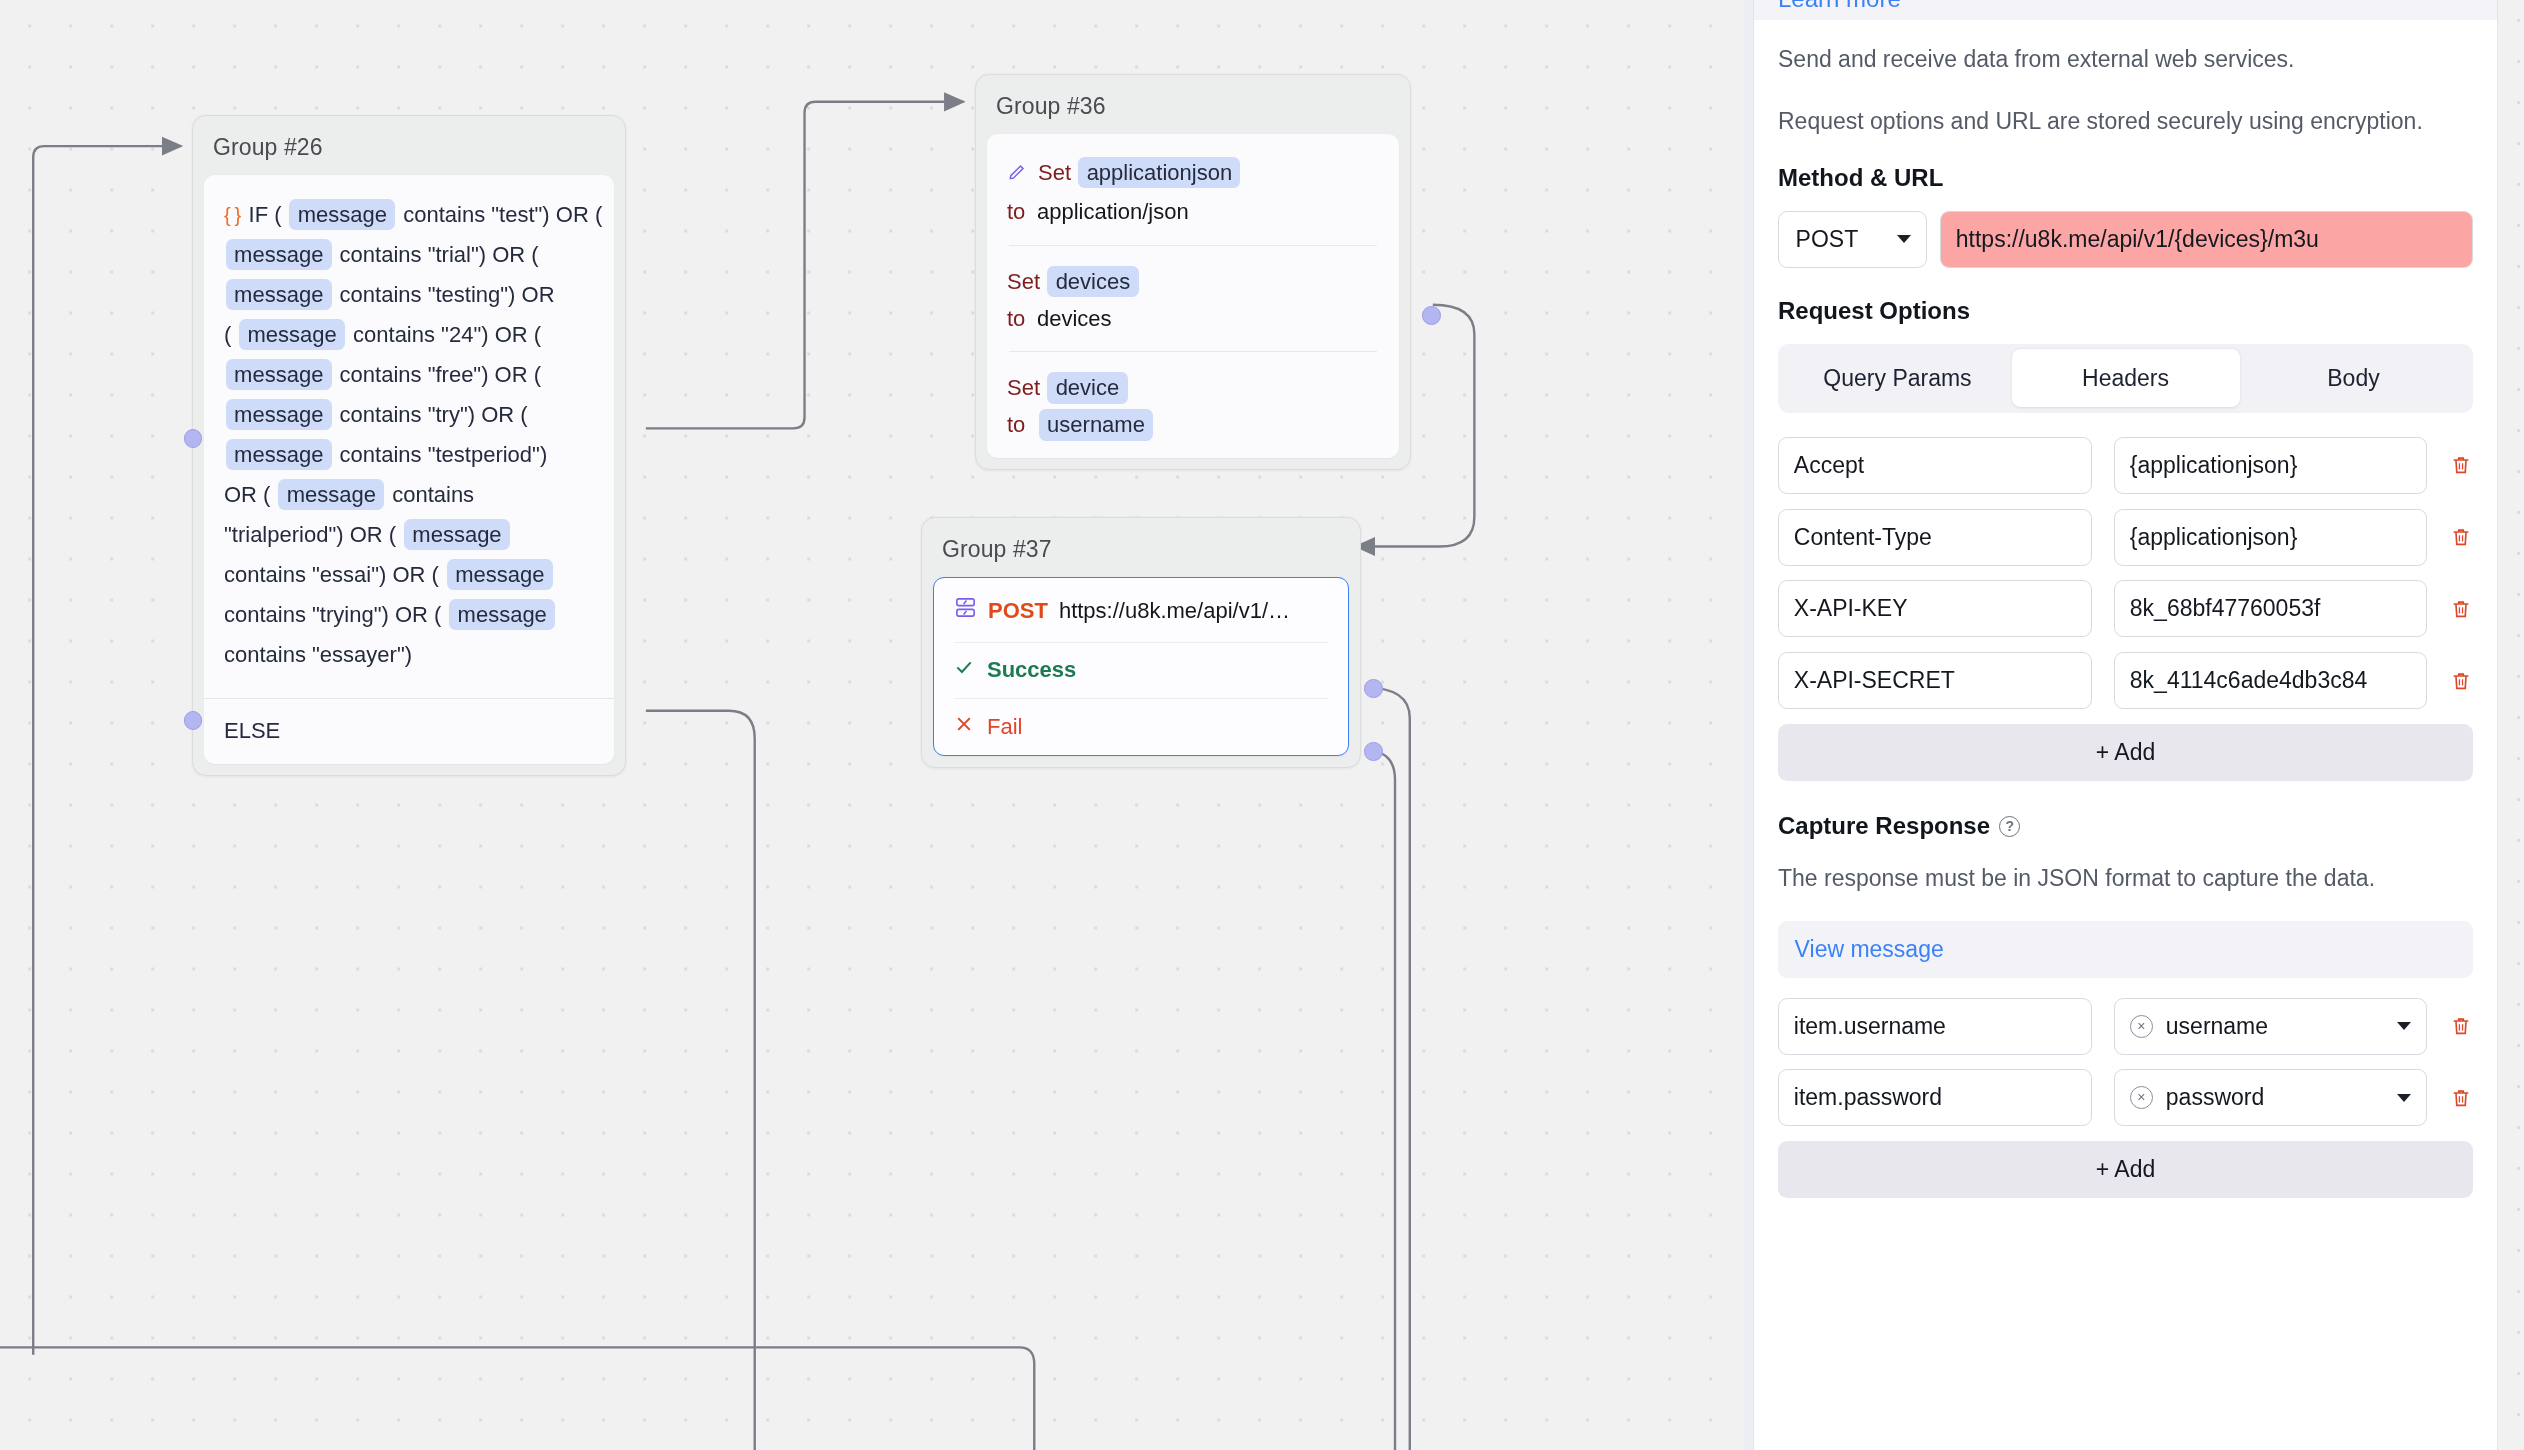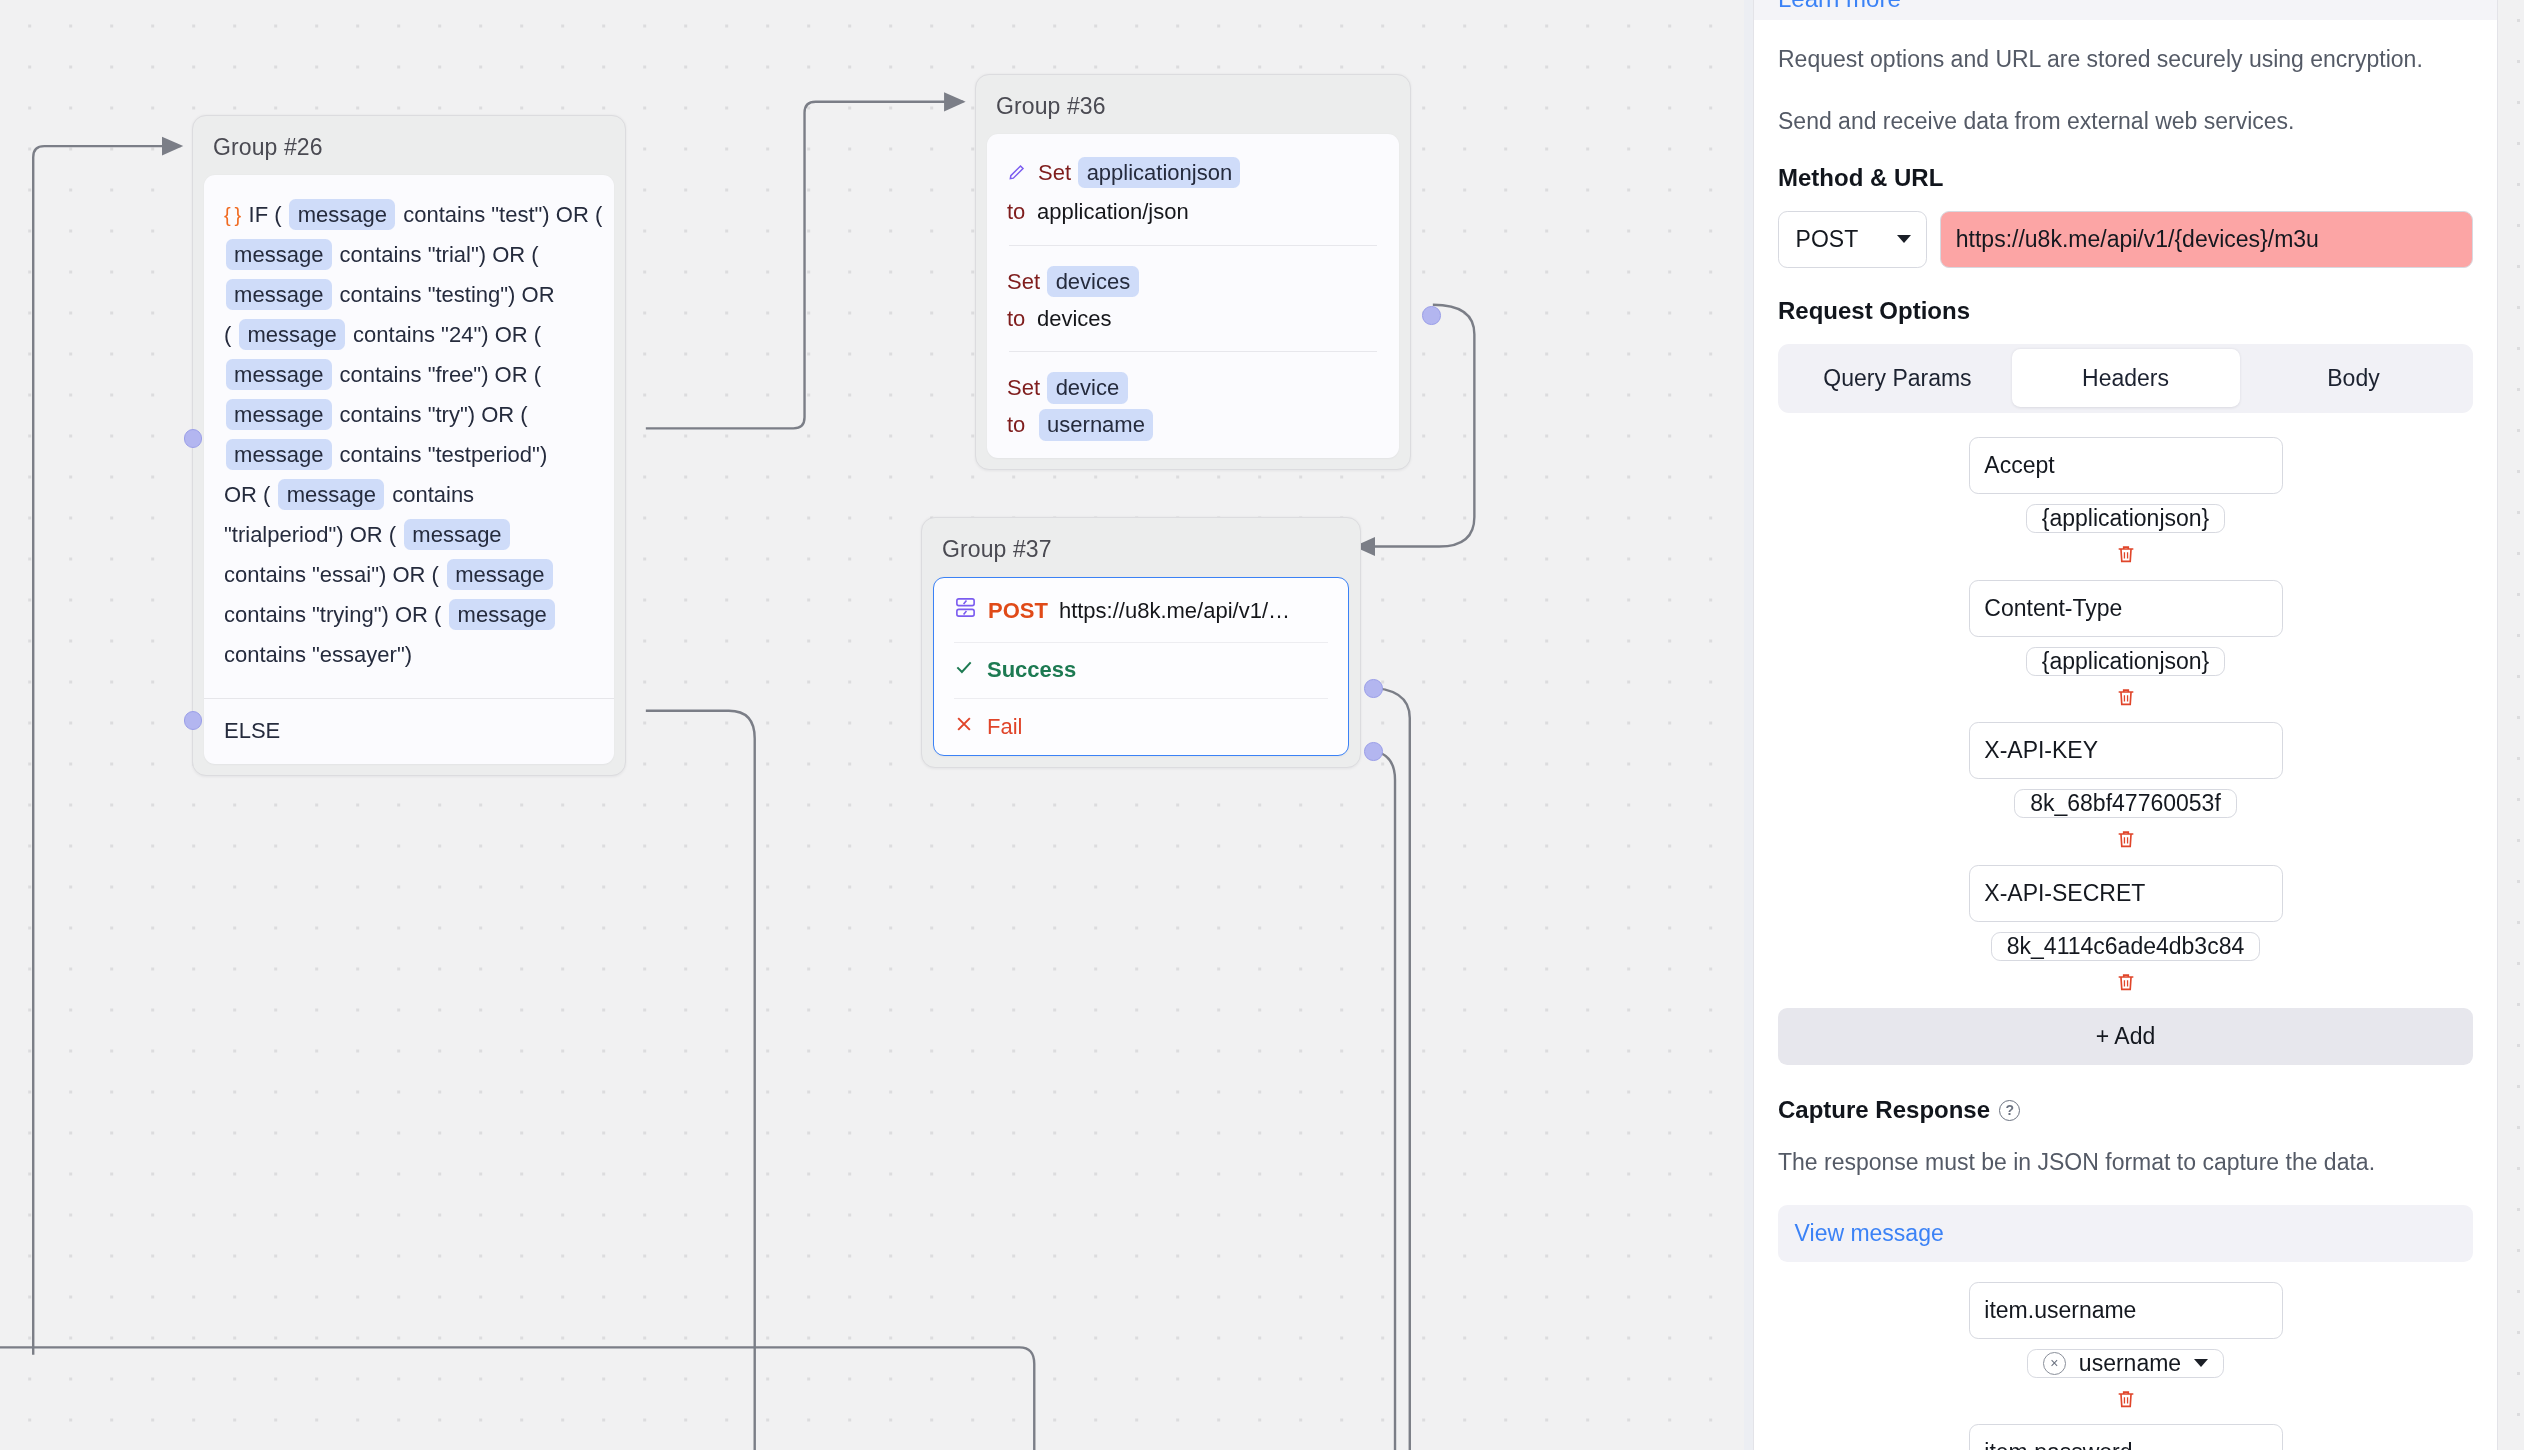--- a/index.html
+++ b/index.html
@@ -149,21 +149,21 @@
   .tabs {
     display:flex; background:#f1f1f6; border-radius: 11px;
     padding: 5.5px; margin-bottom: 24px;
   }
   .tab {
     flex: 1; text-align:center; font-size: 23px; color: #1c2230;
     padding: 15.7px 0; border-radius: 8.3px;
   }
   .tab.active { background:#fff; box-shadow: 0 0.9px 2.8px rgba(16,24,40,.10); font-weight:400; }
 
-  .kv-row { display:flex; gap: 10px; align-items:center; margin-bottom: 14.8px; flex-direction: column; }
+  .kv-row { display:flex; gap: 22px; align-items:center; margin-bottom: 14.8px; }
   .kv-input {
     height: 57px; border:0.9px solid #d7d9e0; border-radius: 9.2px; background:#fff;
     font-size: 23px; color:#14181f; display:flex; align-items:center;
     padding: 0 14.8px; white-space: nowrap; overflow:hidden;
   }
   .kv-key { width: 314px; }
   .kv-val { flex:1; }
   .trash { width: 24px; flex:none; display:flex; align-items:center; justify-content:center; }
 
   .add-btn {
@@ -297,22 +297,22 @@
   </div>
 
   <div id="panel-strip"></div>
 
   <div id="panel">
     <div id="learn-band">
       <a id="learn-more">Learn more</a>
     </div>
 
     <div class="panel-inner">
+      <div class="para">Send and receive data from external web services.</div>
       <div class="para">Request options and URL are stored securely using encryption.</div>
-      <div class="para">Send and receive data from external web services.</div>
 
       <div class="sec-title">
         <span>Method &amp; URL</span>
       </div>
       <div class="method-url">
         <div class="select-box">
           <span>POST</span>
           <span class="chev"></span>
         </div>
         <div class="url-box">

